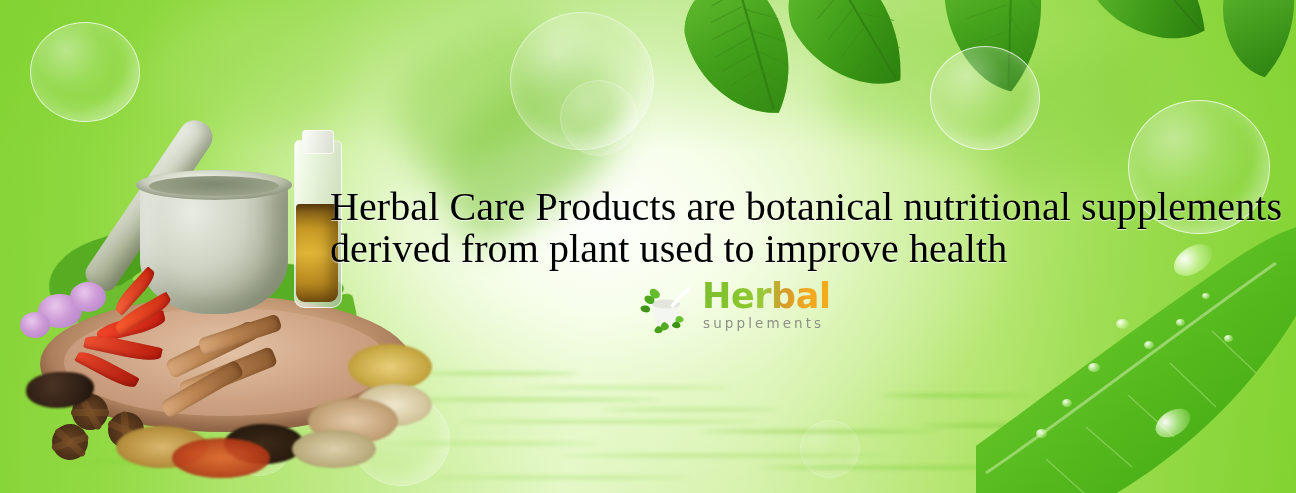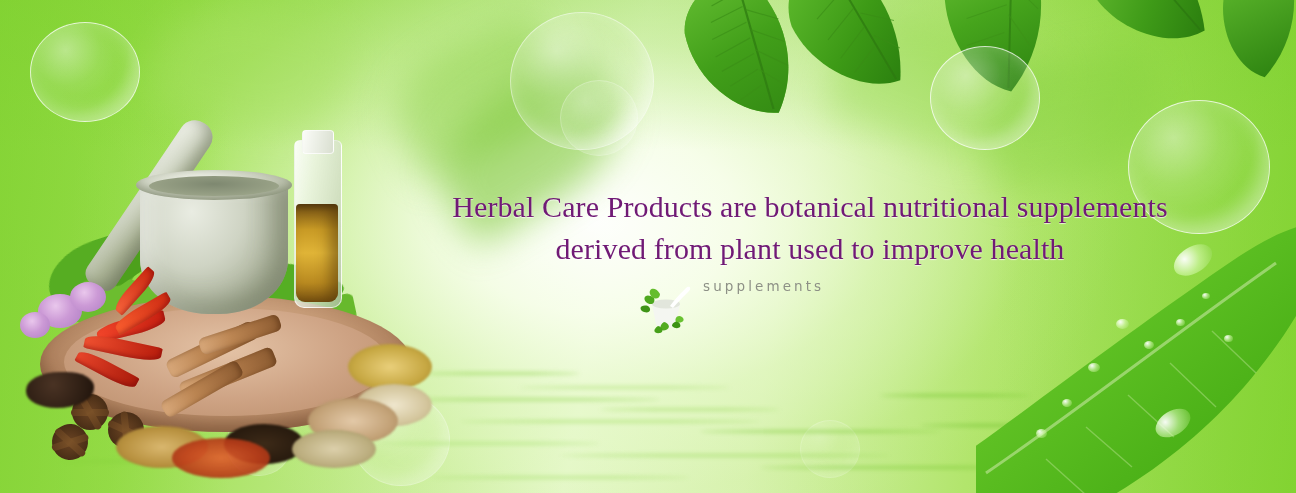--- a/index.html
+++ b/index.html
@@ -256,24 +256,24 @@
     background: radial-gradient(circle at 40% 35%, #4a3324 0%, #2b1c12 70%, #1a0f08 100%);
     filter: blur(.8px);
   }
 
   
   .headline {
     position: absolute;
     left: 330px;
     top: 186px;
     width: 960px;
-    text-align: center;
-    color: #701a75;
+    text-align: left;
+    color: #000000;
     font-family: "Liberation Serif", serif;
-    font-size: 30px;
+    font-size: 40px;
     line-height: 42px;
     letter-spacing: .1px;
     text-shadow: 0 1px 1px rgba(255,255,255,0.75);
   }
   .headline .line { display: block; white-space: nowrap; }
 
   
   .logo {
     position: absolute;
     left: 636px;
@@ -575,17 +575,18 @@
         <path d="M18 16 C10 10 6 16 10 20 C14 24 20 22 18 16 Z" fill="#4ea81f"></path>
         <path d="M24 12 C20 4 12 6 14 12 C16 18 24 18 24 12 Z" fill="#65bd2d"></path>
         <path d="M12 24 C4 22 2 28 8 30 C14 32 16 27 12 24 Z" fill="#3f9417"></path>
         <path d="M28 40 C22 44 24 50 30 48 C35 46 33 41 28 40 Z" fill="#52ab21"></path>
         <path d="M40 40 C46 42 50 38 46 35 C42 32 38 36 40 40 Z" fill="#69c231"></path>
         <path d="M22 44 C16 48 18 52 24 51 C28 50 27 45 22 44 Z" fill="#47a01a"></path>
         <path d="M36 44 C40 48 46 46 44 42 C42 38 36 40 36 44 Z" fill="#3c9215"></path>
       </svg>
     </div>
     <div class="logo-text">
+      <span class="logo-word">Herbal</span>
       <span class="logo-sub">supplements</span>
     </div>
   </div>
 
 </div>
 
 </body></html>

